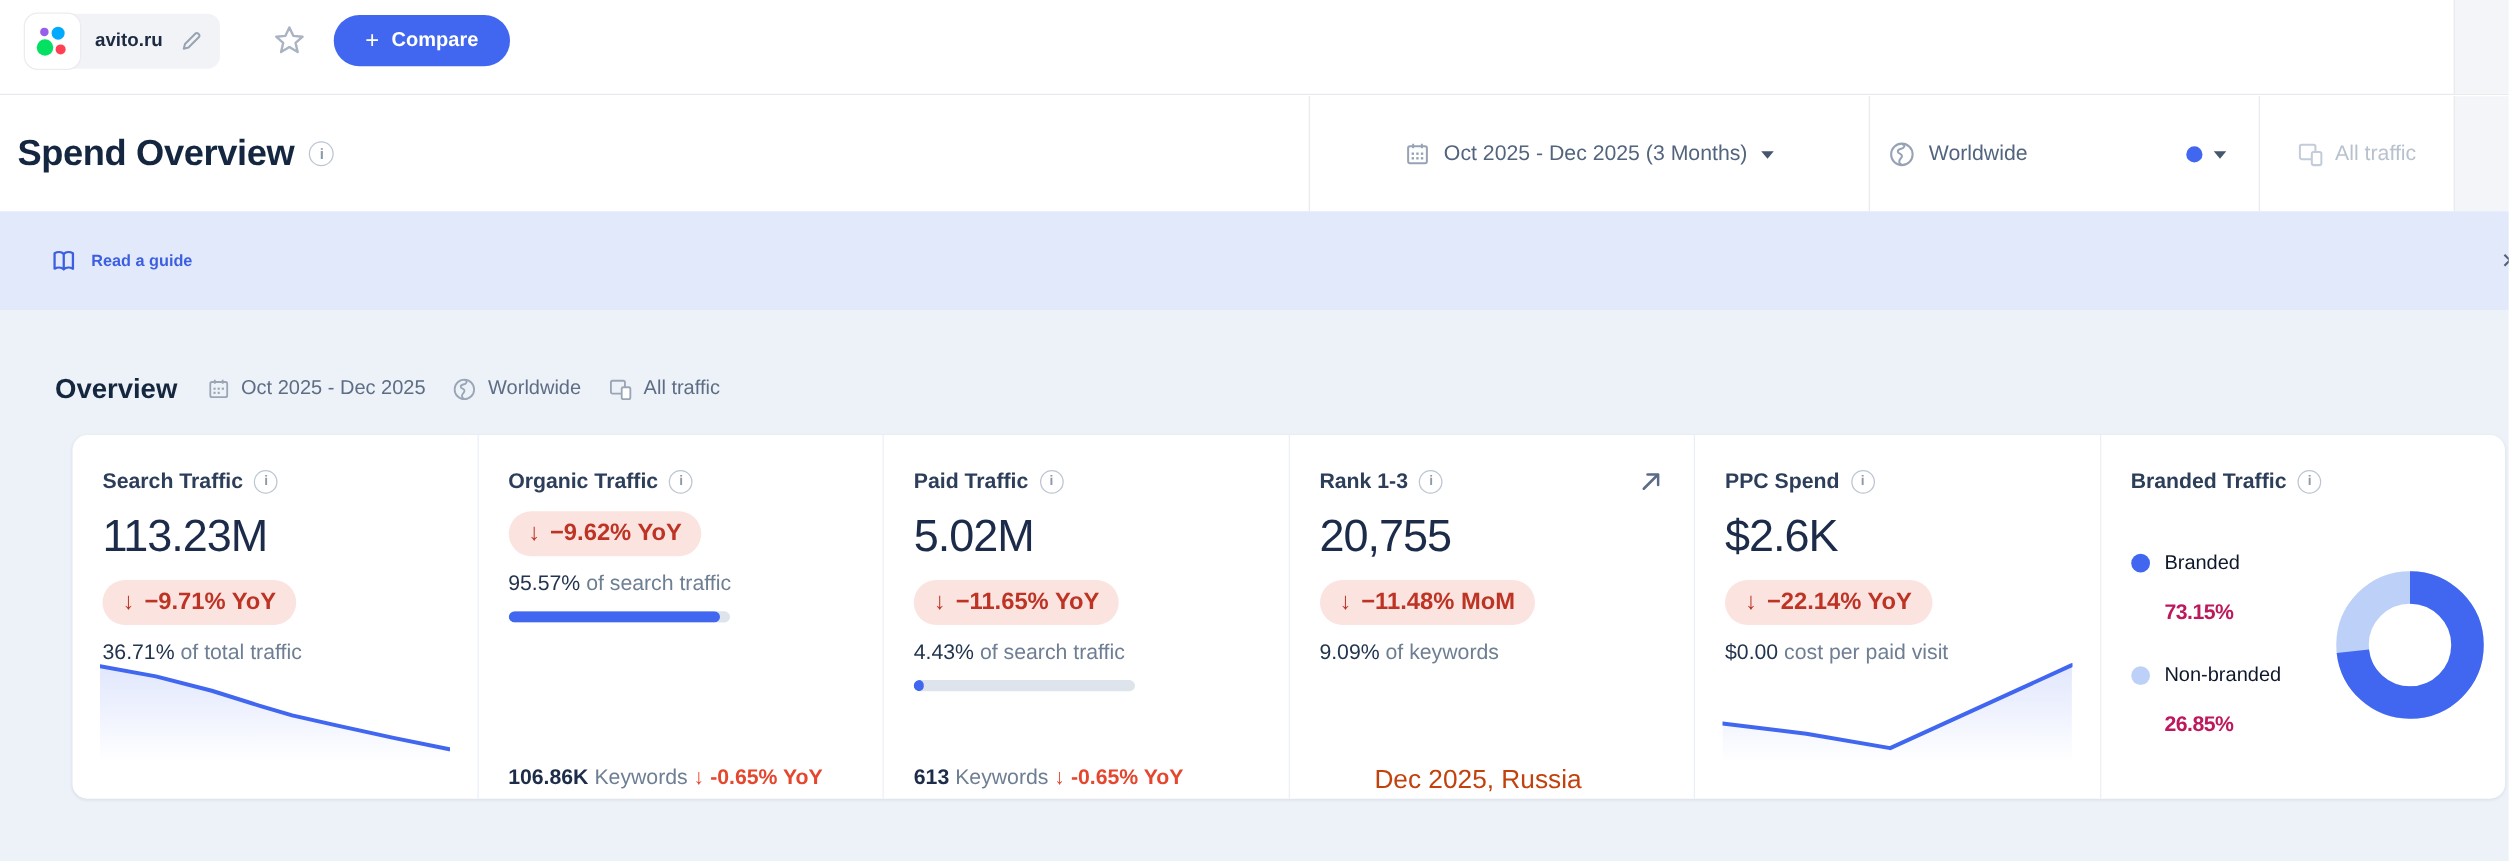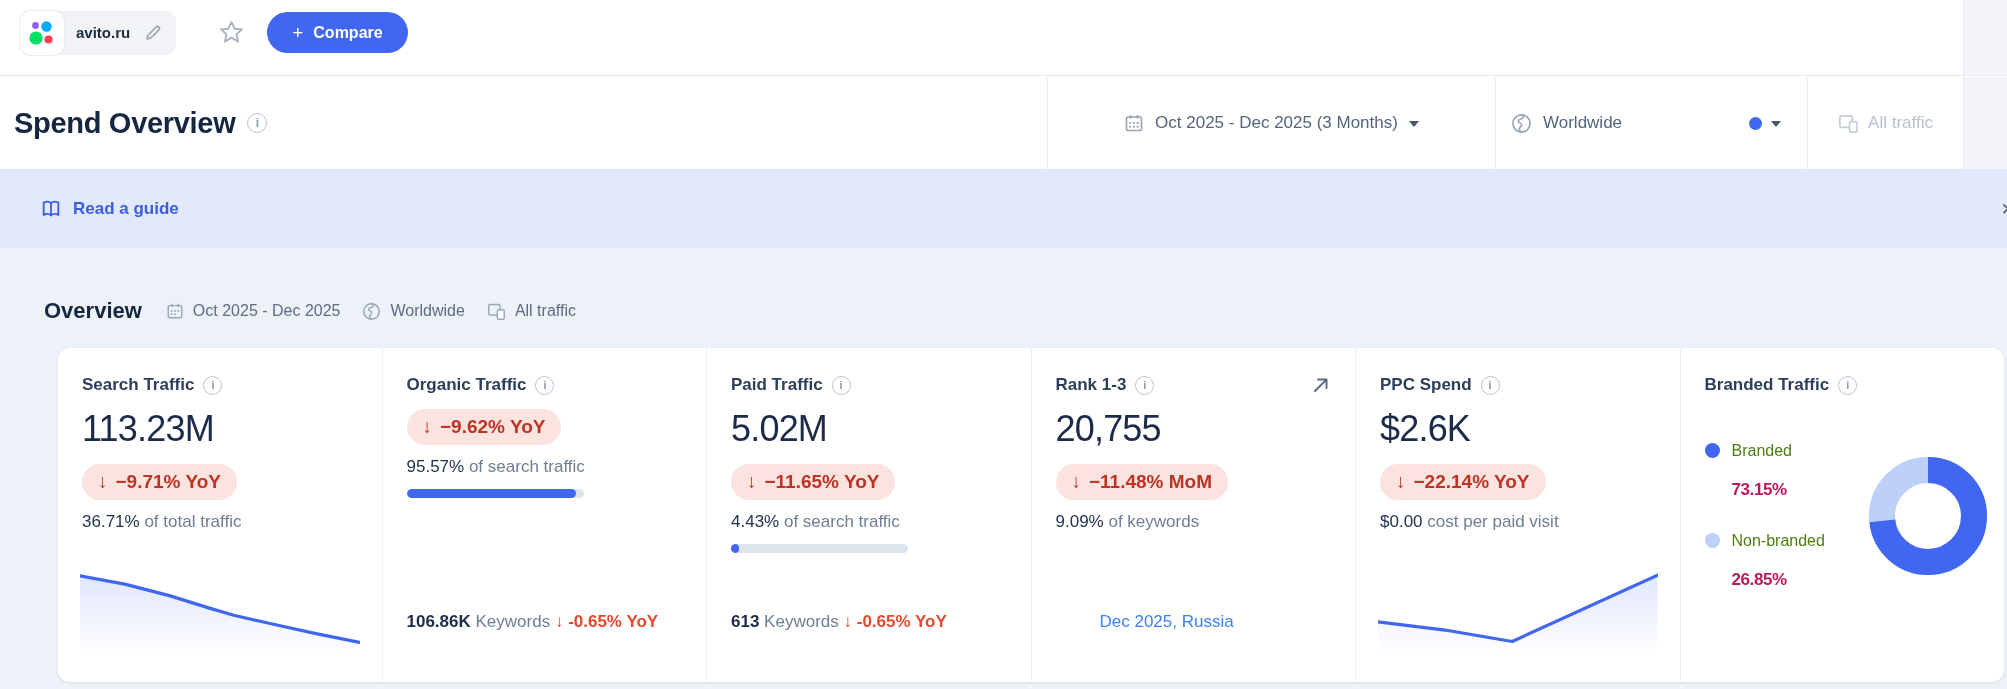--- a/index.html
+++ b/index.html
@@ -72,35 +72,35 @@
   }
   .blue-dot { width:13px; height:13px; border-radius:50%; background:#4167f0; }
 
   
   .banner {
     position:absolute; top:169px; left:0; right:0; height:79px; background:#e2e9fb;
   }
   .banner-link {
     position:absolute; left:40px; top:0; bottom:0;
     display:flex; align-items:center; gap:11px; cursor:pointer;
-    color:#3c5fe2; font-size:17px; font-weight:700;
+    color:#3c5fe2; font-size:13px; font-weight:700;
   }
   .banner-close {
     position:absolute; right:-8px; top:50%; transform:translateY(-50%);
     color:#55617a; font-size:17px; cursor:pointer; font-weight:400;
   }
 
   
   .main { position:absolute; top:248px; left:0; right:0; bottom:0; background:#edf1f8; }
   .ov-header { position:absolute; left:44px; top:50px; display:flex; align-items:center; }
   .ov-title { font-size:22px; font-weight:700; color:#15273f; margin-right:24px; }
   .ov-meta { display:flex; align-items:flex-start; gap:9px; font-size:16px; color:#5c6d84; margin-right:22px; }
 
   .panel {
-    position:absolute; left:58px; right:3px; top:100px; height:334px;
+    position:absolute; left:58px; right:3px; top:100px; height:291px;
     background:#fff; border-radius:12px; box-shadow:0 1px 3px rgba(24,44,74,0.09);
     display:flex; overflow:hidden;
   }
   .card { flex:1 1 0; padding:27px 22px 0 24px; position:relative; }
   .card + .card { border-left:1px solid #eceff5; }
   .card-head { display:flex; align-items:center; gap:9px; }
   .card-head .info-icon { width:19px; height:19px; font-size:11px; }
   .card-title { font-size:17px; font-weight:700; color:#2c3e59; }
   .ext-link { margin-left:auto; margin-right:2px; cursor:pointer; display:flex; }
   .card-value { margin-top:13px; font-size:36px; font-weight:400; color:#1c2b49; letter-spacing:-0.8px; }
@@ -112,27 +112,27 @@
   .badge .arr { font-size:19px; font-weight:400; }
   .sub { margin-top:12px; font-size:17px; color:#6e7e93; }
   .sub .sub-val { color:#22344e; }
   .progress { margin-top:12px; width:177px; height:9px; border-radius:5px; background:#dde4ec; overflow:hidden; }
   .progress-fill { height:100%; background:#4167f0; border-radius:5px; }
   .kw-line { position:absolute; left:24px; top:264px; font-size:17px; white-space:nowrap; }
   .kw-val { font-weight:700; color:#1d2c49; }
   .kw-label { color:#6e7e93; }
   .kw-change { color:#e5472e; font-weight:600; }
   .kw-change .arr { font-weight:700; }
-  .footnote { position:absolute; left:24px; top:264px; font-size:17px; color:#3b82f6;padding-left:44px; }
+  .footnote { position:absolute; left:24px; top:264px; font-size:21px; color:#c2410c;padding-left:44px; }
   .spark { position:absolute; left:22px; right:22px; bottom:29px; height:82px; }
   .spark svg { width:100%; height:100%; }
 
   
   .legend { margin-top:46px; }
-  .leg-row { display:flex; align-items:center; gap:12px; font-size:16px; color:#4d7c0f; height:19px; }
+  .leg-row { display:flex; align-items:center; gap:12px; font-size:16px; color:#0f172a; height:19px; }
   .leg-dot { width:15px; height:15px; border-radius:50%; flex:0 0 auto; }
   .leg-dot.branded { background:#4167f0; }
   .leg-dot.nonbranded { background:#bcd0f8; }
   .leg-val { margin:16px 0 27px 27px; font-size:17px; line-height:28px; font-weight:700; color:#be185d; letter-spacing:-0.4px; }
   .donut { position:absolute; top:106px; right:14px; width:124px; height:124px; }
 </style>
 </head>
 <body>
 
 <div class="topbar">

